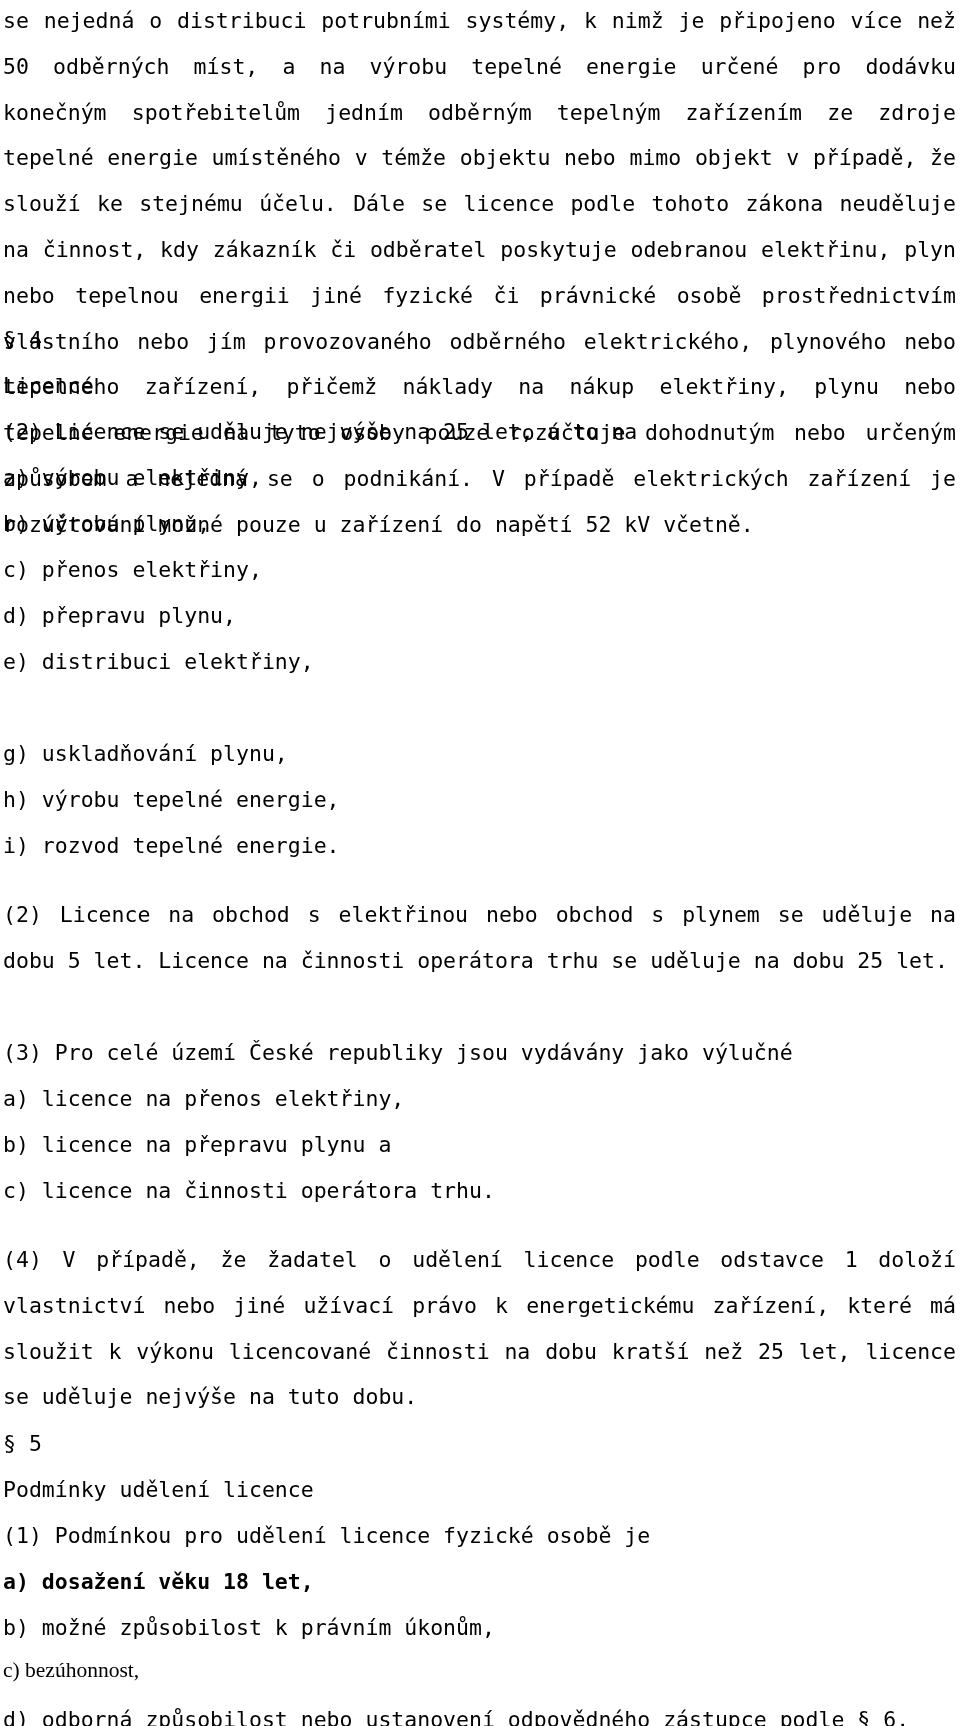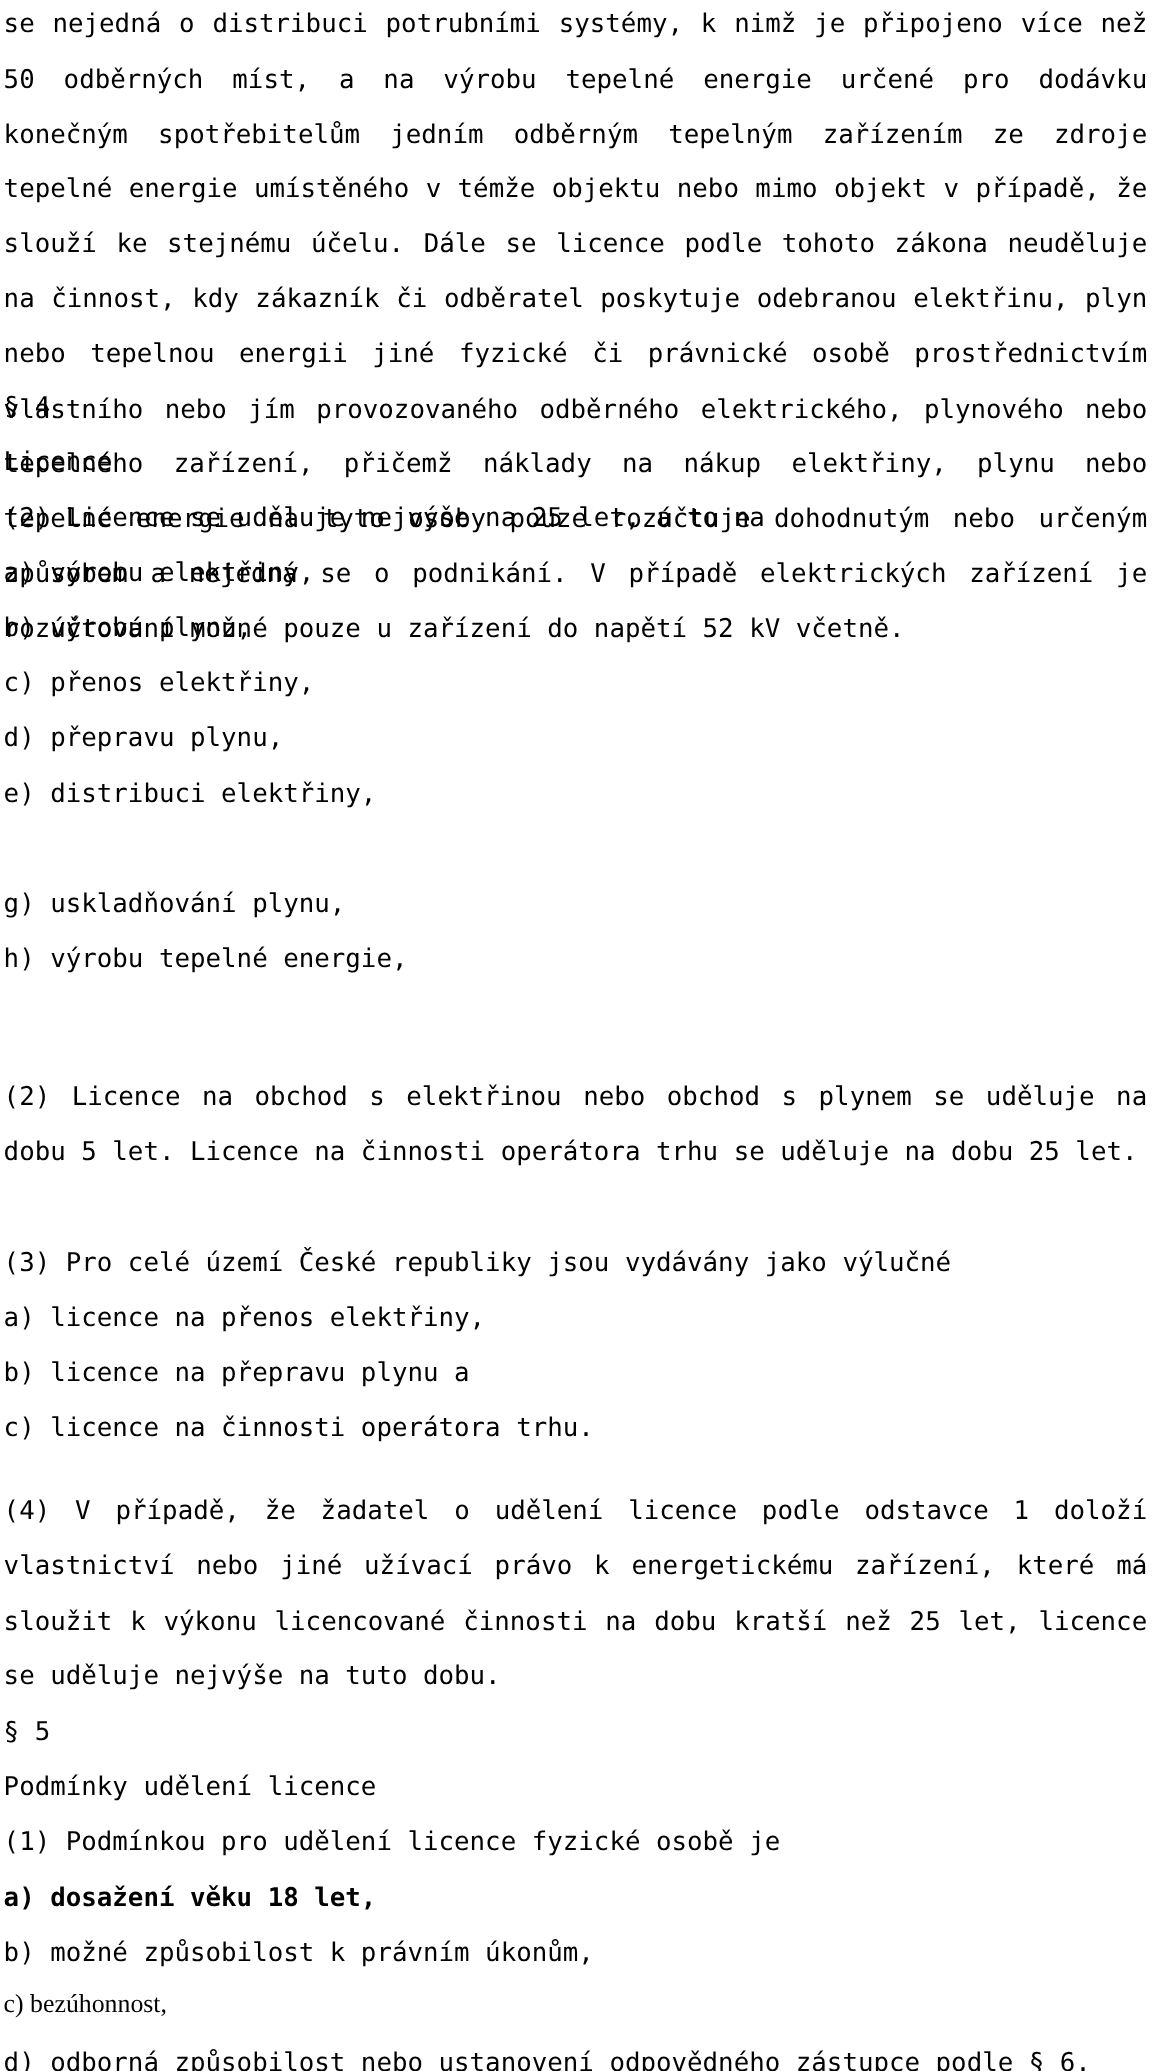--- a/index.html
+++ b/index.html
@@ -63,20 +63,21 @@
 
   <div class="block plain" style="top:593px;">d) přepravu plynu,</div>
 
   <div class="block plain" style="top:639px;">e) distribuci elektřiny,</div>
 
 
   <div class="block plain" style="top:731px;">g) uskladňování plynu,</div>
 
   <div class="block plain" style="top:777px;">h) výrobu tepelné energie,</div>
 
+  <div class="block plain" style="top:823px;">i) rozvod tepelné energie.</div>
 
   <div class="block justify" style="top:892px;">(2) Licence na obchod s elektřinou nebo obchod s plynem se uděluje na dobu 5 let. Licence na činnosti operátora trhu se uděluje na dobu 25 let.</div>
 
   <div class="block plain" style="top:1030px;">(3) Pro celé území České republiky jsou vydávány jako výlučné</div>
 
   <div class="block plain" style="top:1076px;">a) licence na přenos elektřiny,</div>
 
   <div class="block plain" style="top:1122px;">b) licence na přepravu plynu a</div>
 
   <div class="block plain" style="top:1168px;">c) licence na činnosti operátora trhu.</div>

